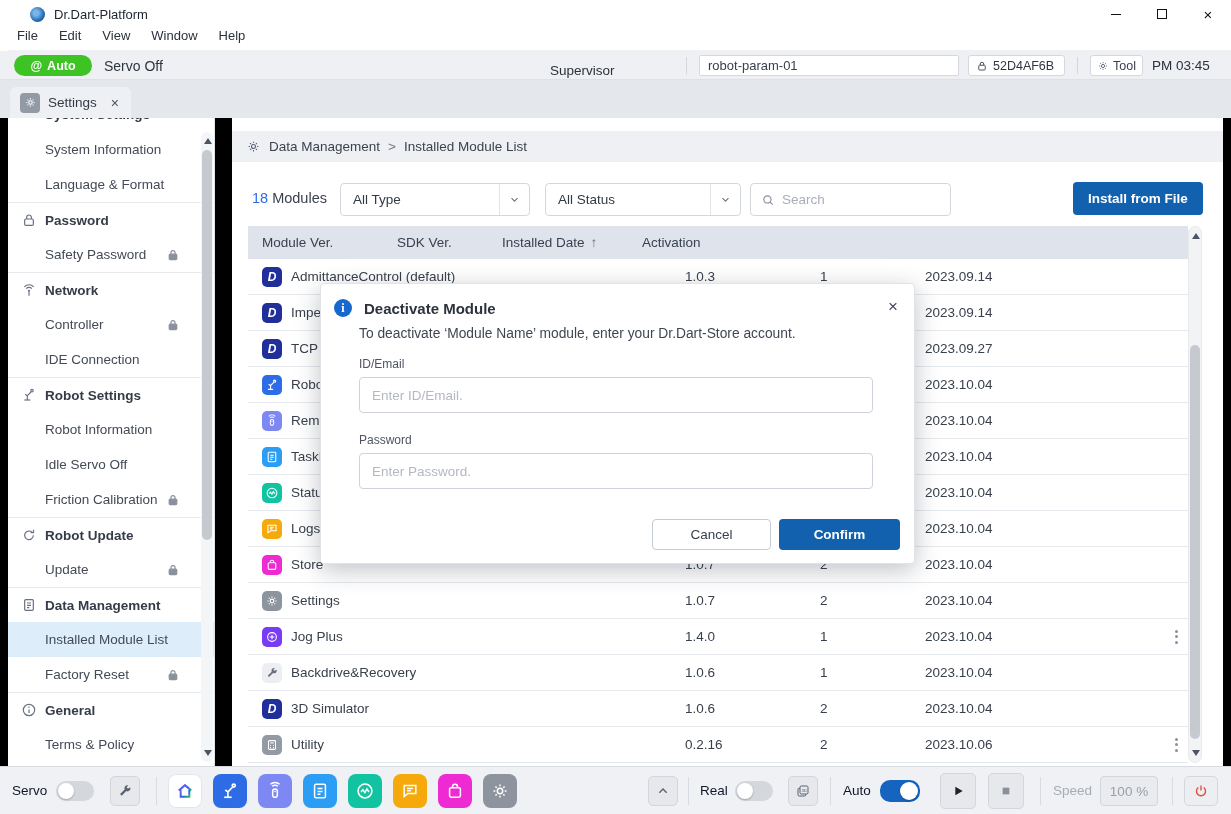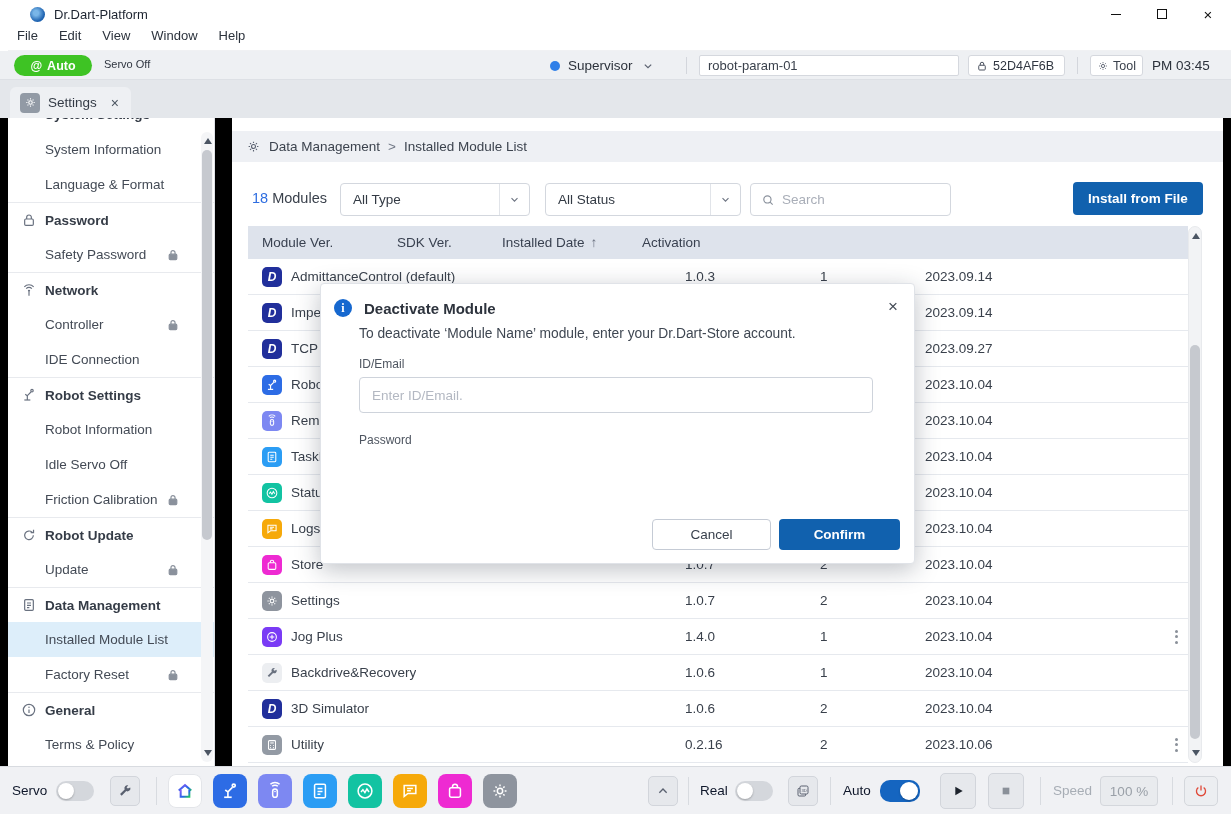--- a/index.html
+++ b/index.html
@@ -15,22 +15,22 @@
   .min-bar { width:10px; height:1px; background:#111; display:block; }
   .max-box { width:10px; height:10px; border:1px solid #111; display:block; }
   .close-x { font-size:15px; color:#111; line-height:1; }
 
   .menubar { position:absolute; top:28px; left:8px; width:1231px; height:23px; background:#fff; display:flex; align-items:flex-start; gap:21px; padding-left:9px; border-bottom:1px solid #f0f1f3; }
   .menu-item { font-size:13px; color:#2b323c; }
 
   .statusbar { position:absolute; top:51px; left:0; width:1231px; height:29px; background:#eef0f3; border-bottom:1px solid #dde0e5; }
   .badge-auto { position:absolute; left:14px; top:4px; width:78px; height:21px; background:#3ec324; border-radius:11px; color:#fff; font-size:12.5px; font-weight:bold; display:flex; align-items:center; justify-content:center; gap:5px; }
   .badge-auto .at { font-weight:bold; font-size:12px; }
-  .servo-state { position:absolute; left:104px; top:7px; font-size:11px; color:#2f3540; }
-  .role-group { position:absolute; left:550px; top:4px; height:21px; display:flex; align-items:center; gap:8px; }
+  .servo-state { position:absolute; left:104px; top:7px; font-size:14px; color:#2f3540; }
+  .role-group { position:absolute; left:550px; top:4px; height:21px; display:flex; align-items:center; gap:8px;flex-direction:column; }
   .role-dot { width:10px; height:10px; border-radius:50%; background:#2f7fe8; }
   .role-label { font-size:13.5px; color:#2c323b; }
   .chev { width:14px; height:14px; color:#5b6270; }
   .vdiv { position:absolute; top:6px; width:1px; height:17px; background:#d3d6dc; }
   .param-input { position:absolute; left:699px; top:4px; width:260px; height:21px; background:#fff; border:1px solid #d5d8de; border-radius:2px; font-size:13px; color:#3a414c; padding:0 8px; font-family:"Liberation Sans", sans-serif; }
   .robot-id { position:absolute; left:968px; top:4px; width:97px; height:21px; background:#fff; border:1px solid #d5d8de; border-radius:3px; display:flex; align-items:center; gap:5px; padding:0 7px; font-size:12.5px; color:#2f3540; }
   .robot-id svg { width:12px; height:12px; color:#4c5360; }
   .tool-btn { position:absolute; left:1090px; top:4px; width:53px; height:21px; background:#fff; border:1px solid #d5d8de; border-radius:3px; display:flex; align-items:center; justify-content:center; gap:4px; font-size:12.5px; color:#3a414c; }
   .tool-btn svg { width:12px; height:12px; color:#5a6170; }
   .clock { position:absolute; left:1152px; top:7px; font-size:13.5px; color:#2b313b; }
@@ -645,20 +645,21 @@
 <div class="dialog">
   <div class="dlg-head">
     <span class="dlg-info">i</span>
     <span class="dlg-title">Deactivate Module</span>
     <span class="dlg-close">×</span>
   </div>
   <div class="dlg-msg">To deactivate ‘Module Name’ module, enter your Dr.Dart-Store account.</div>
   <div class="dlg-label">ID/Email</div>
   <input class="dlg-input" placeholder="Enter ID/Email." style="">
   <div class="dlg-label" style="margin-top:20px;">Password</div>
+  <input class="dlg-input" placeholder="Enter Password." style="">
   <div class="dlg-actions">
     <button class="btn-cancel">Cancel</button>
     <button class="btn-confirm">Confirm</button>
   </div>
 </div>
 
 <div class="taskbar">
   <span class="tb-label" style="left:12px;">Servo</span>
   <span class="toggle" style="left:56px; top:14px;">
       <span class="knob"></span>

